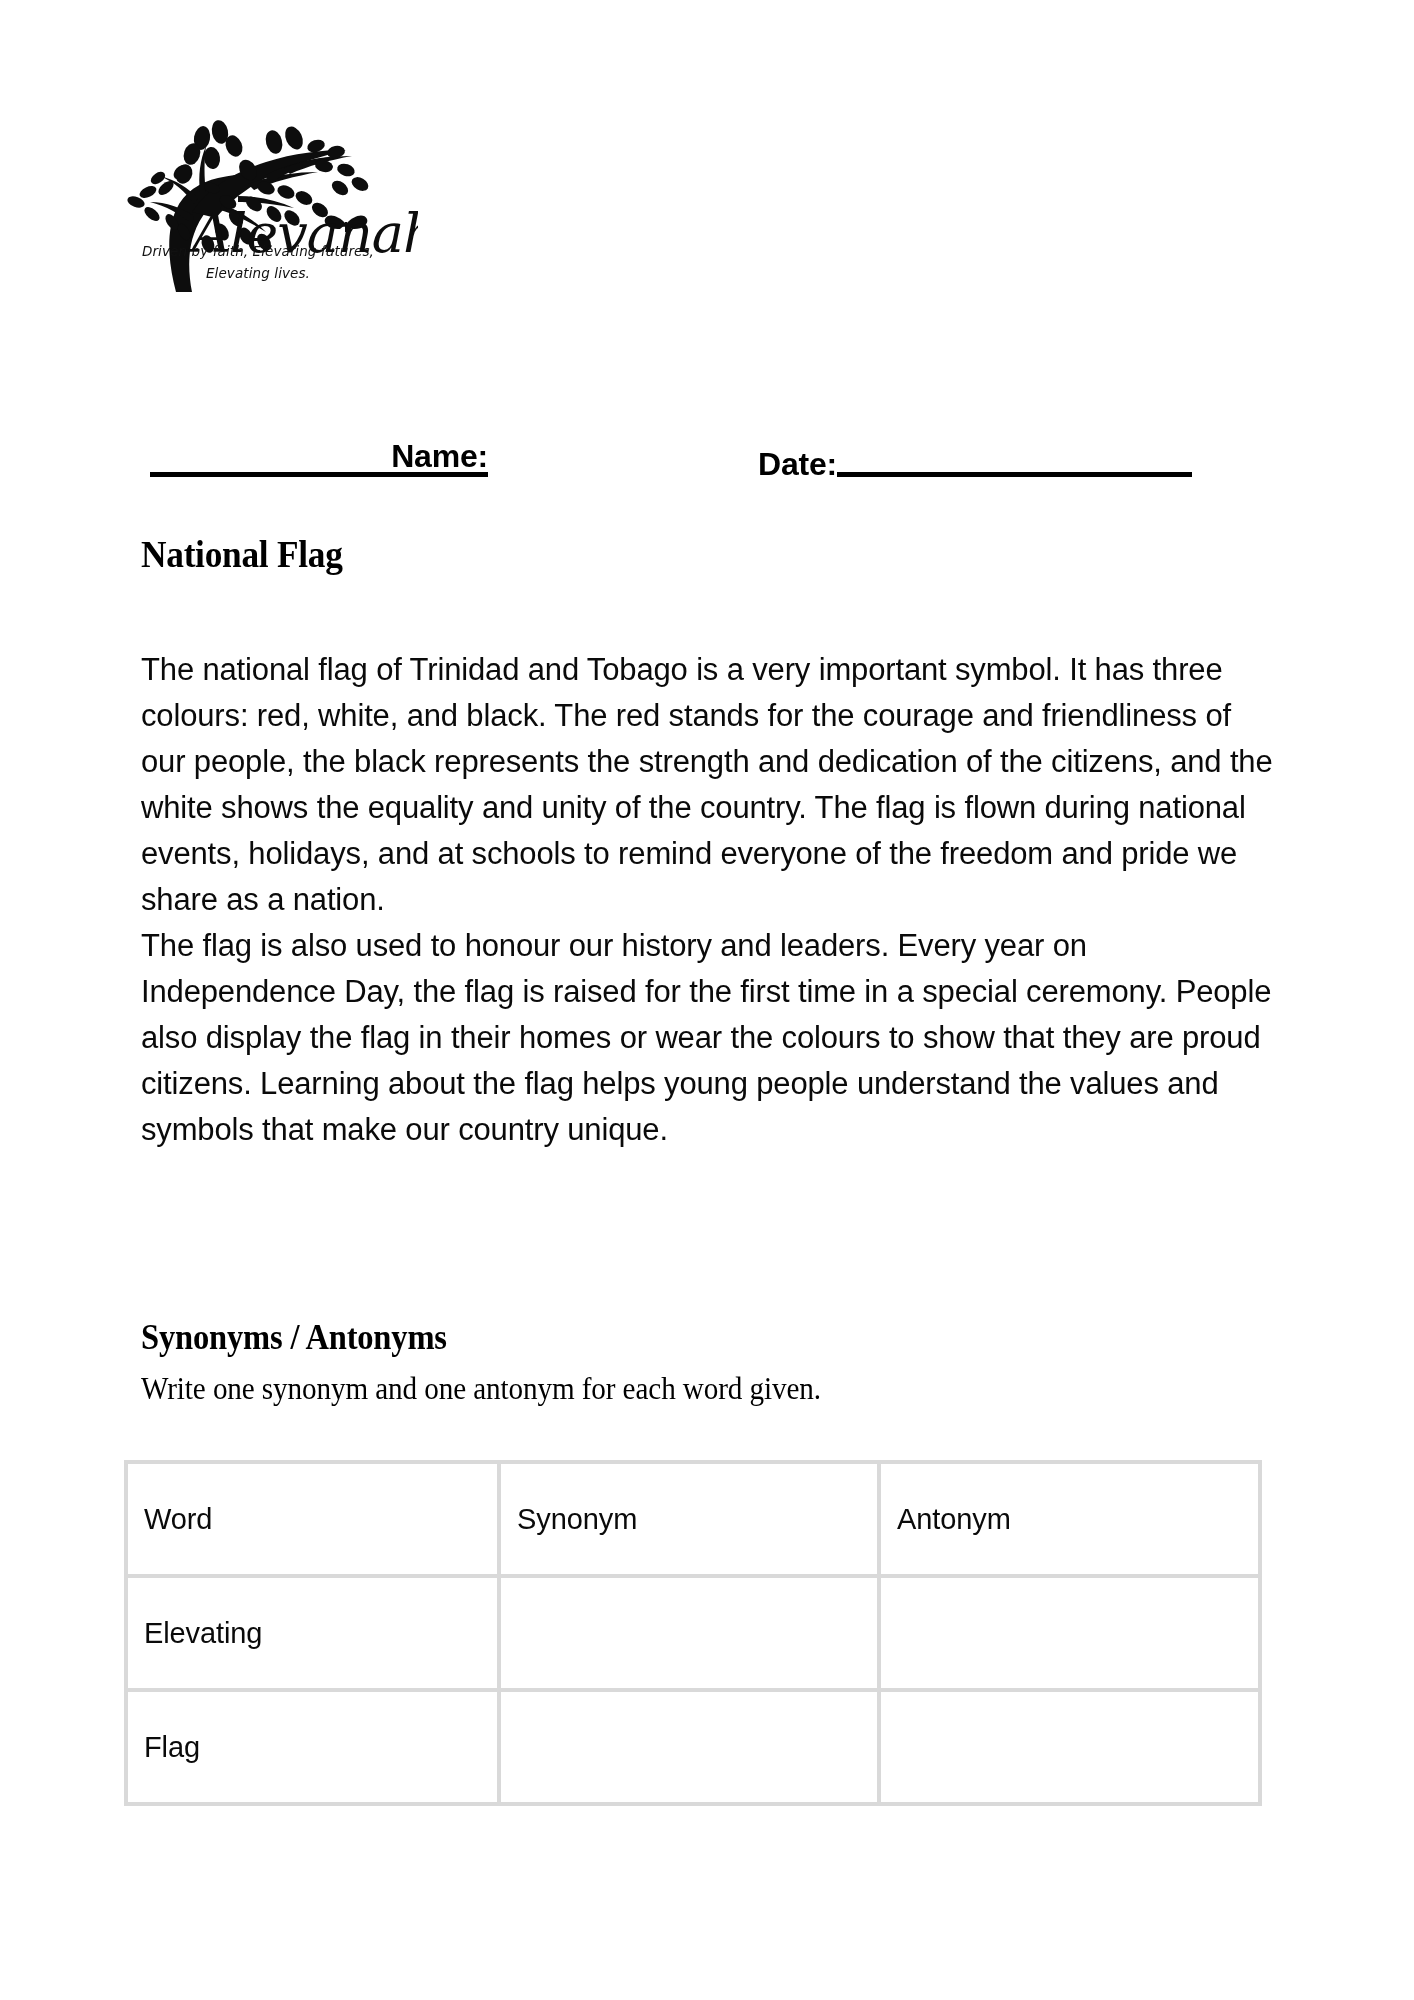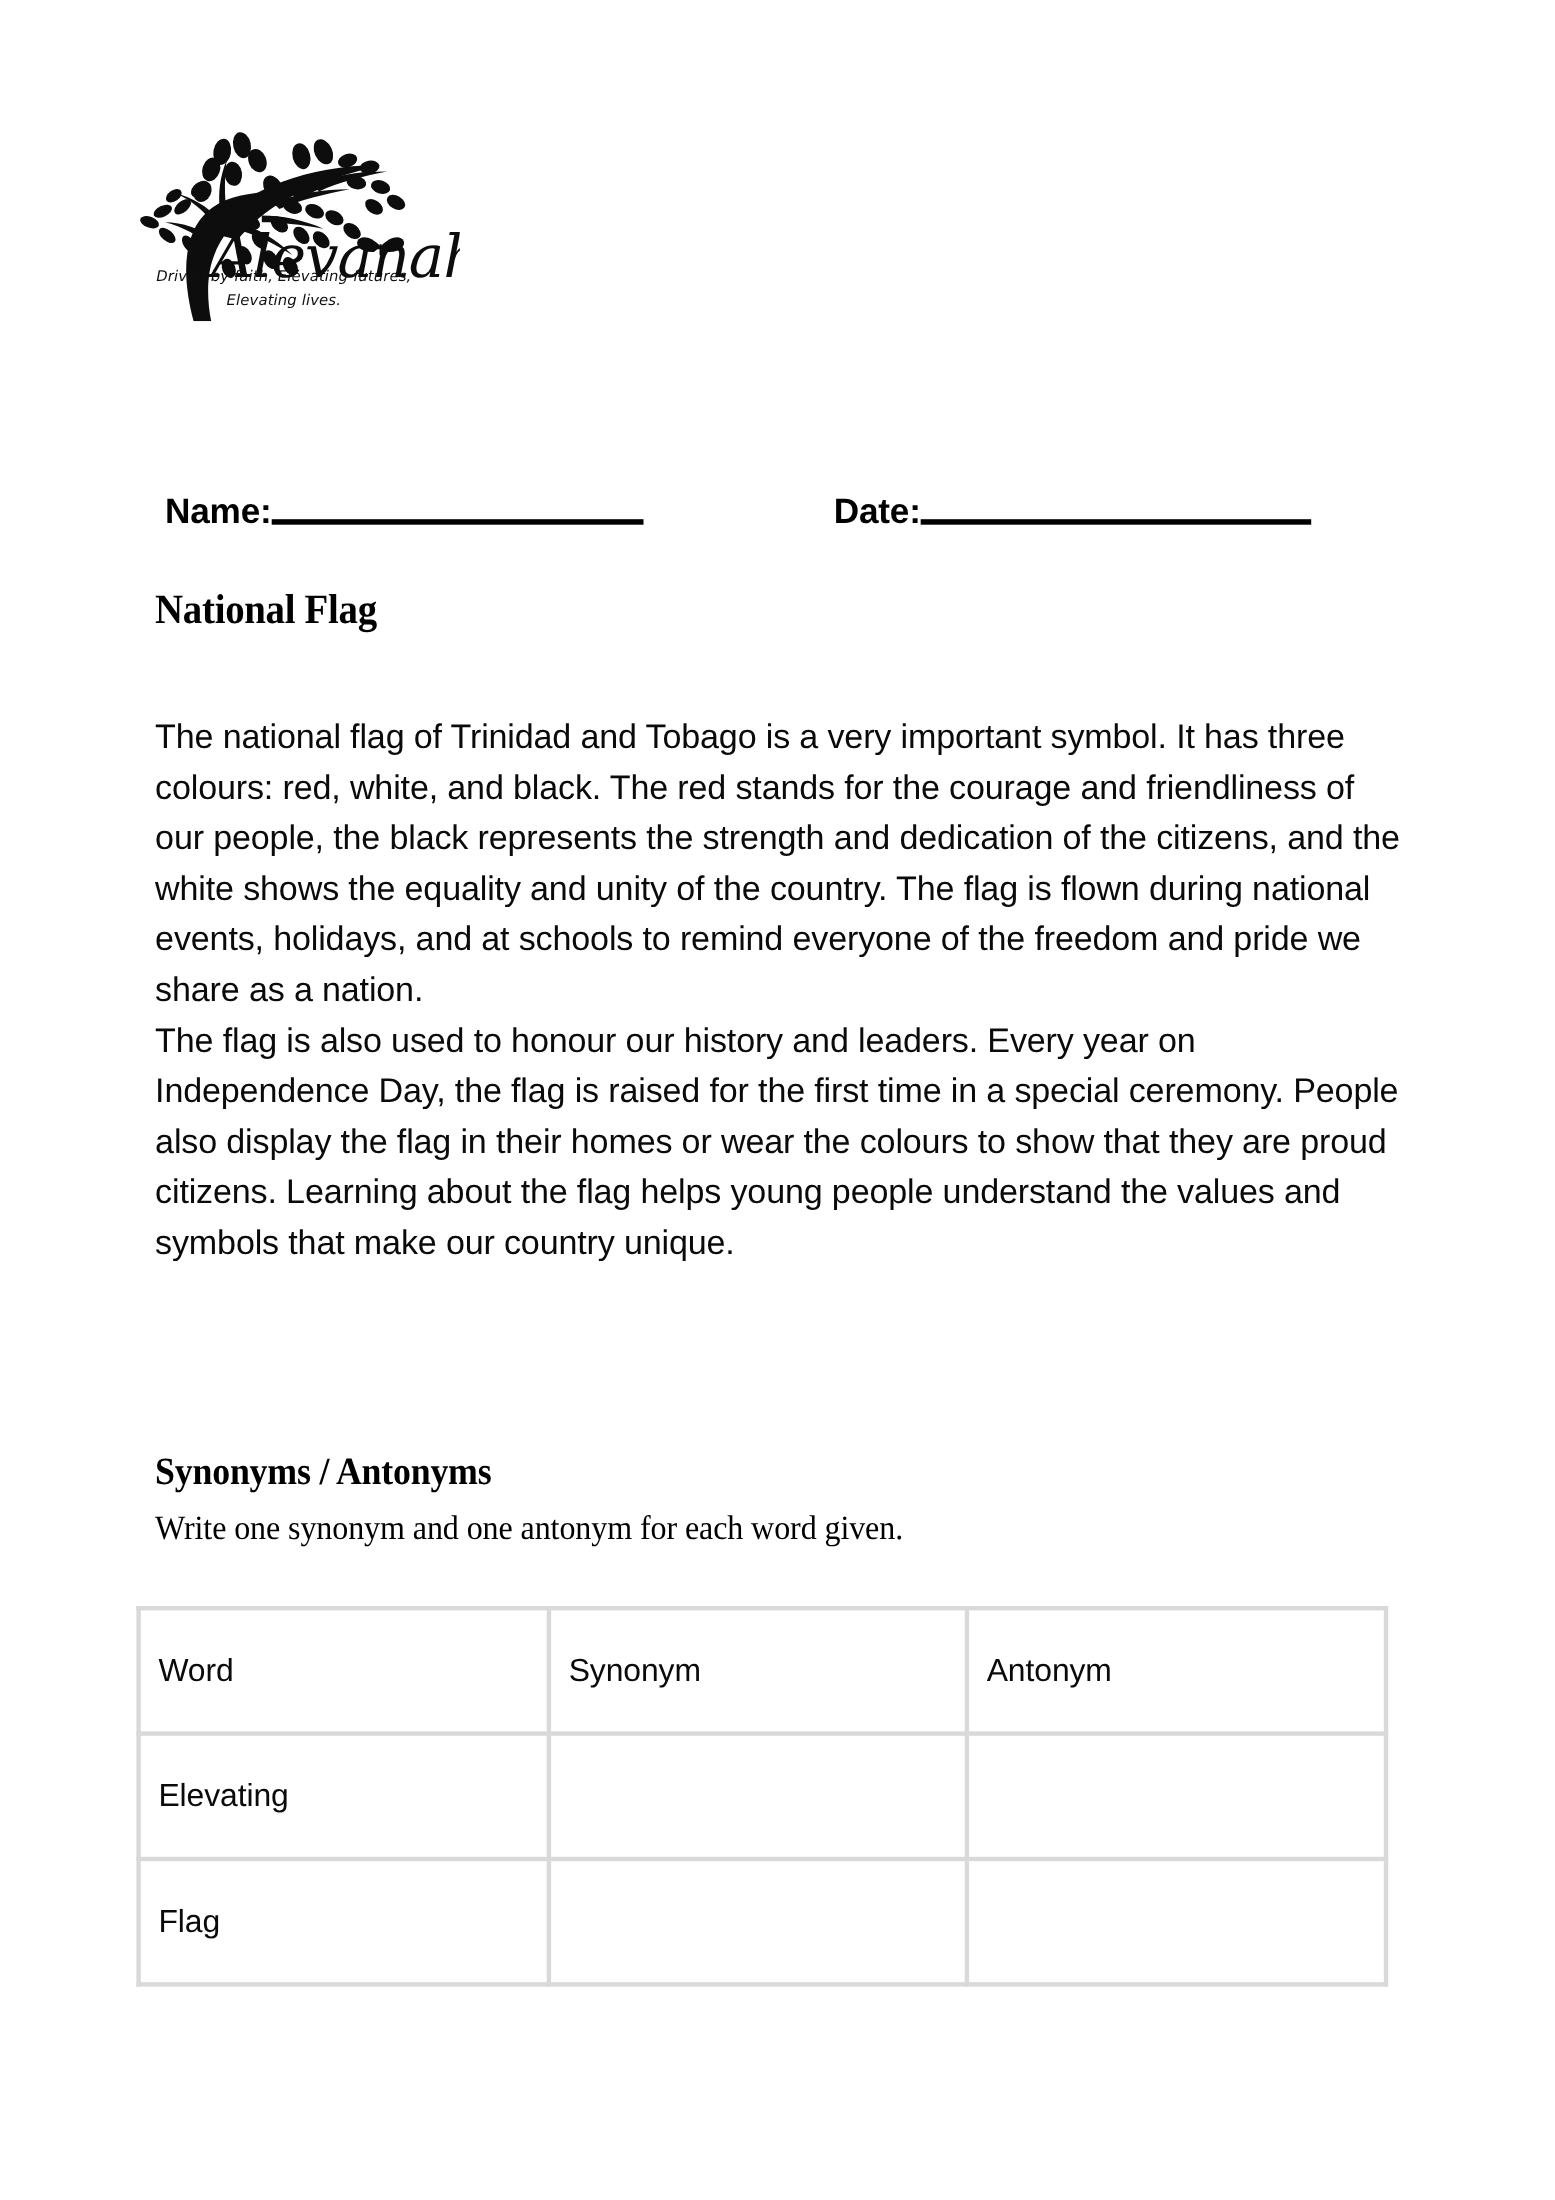--- a/index.html
+++ b/index.html
@@ -74,21 +74,21 @@
     font-size: 32px;
     line-height: 32px;
     letter-spacing: -0.2px;
   }
   .rule {
     display: inline-block;
     height: 5px;
     background: #000000;
     margin-bottom: 3px;
   }
-  .field-name { left: 0; bottom: 0; }
+  .field-name { left: 0; bottom: 0; flex-direction: column; }
   .field-name .rule { width: 338px; }
   .field-date { left: 608px; bottom: 0; }
   .field-date .rule { width: 355px; }
 
   
   .h-title {
     position: absolute;
     left: 141px;
     top: 532px;
     font-family: "Liberation Serif", serif;

